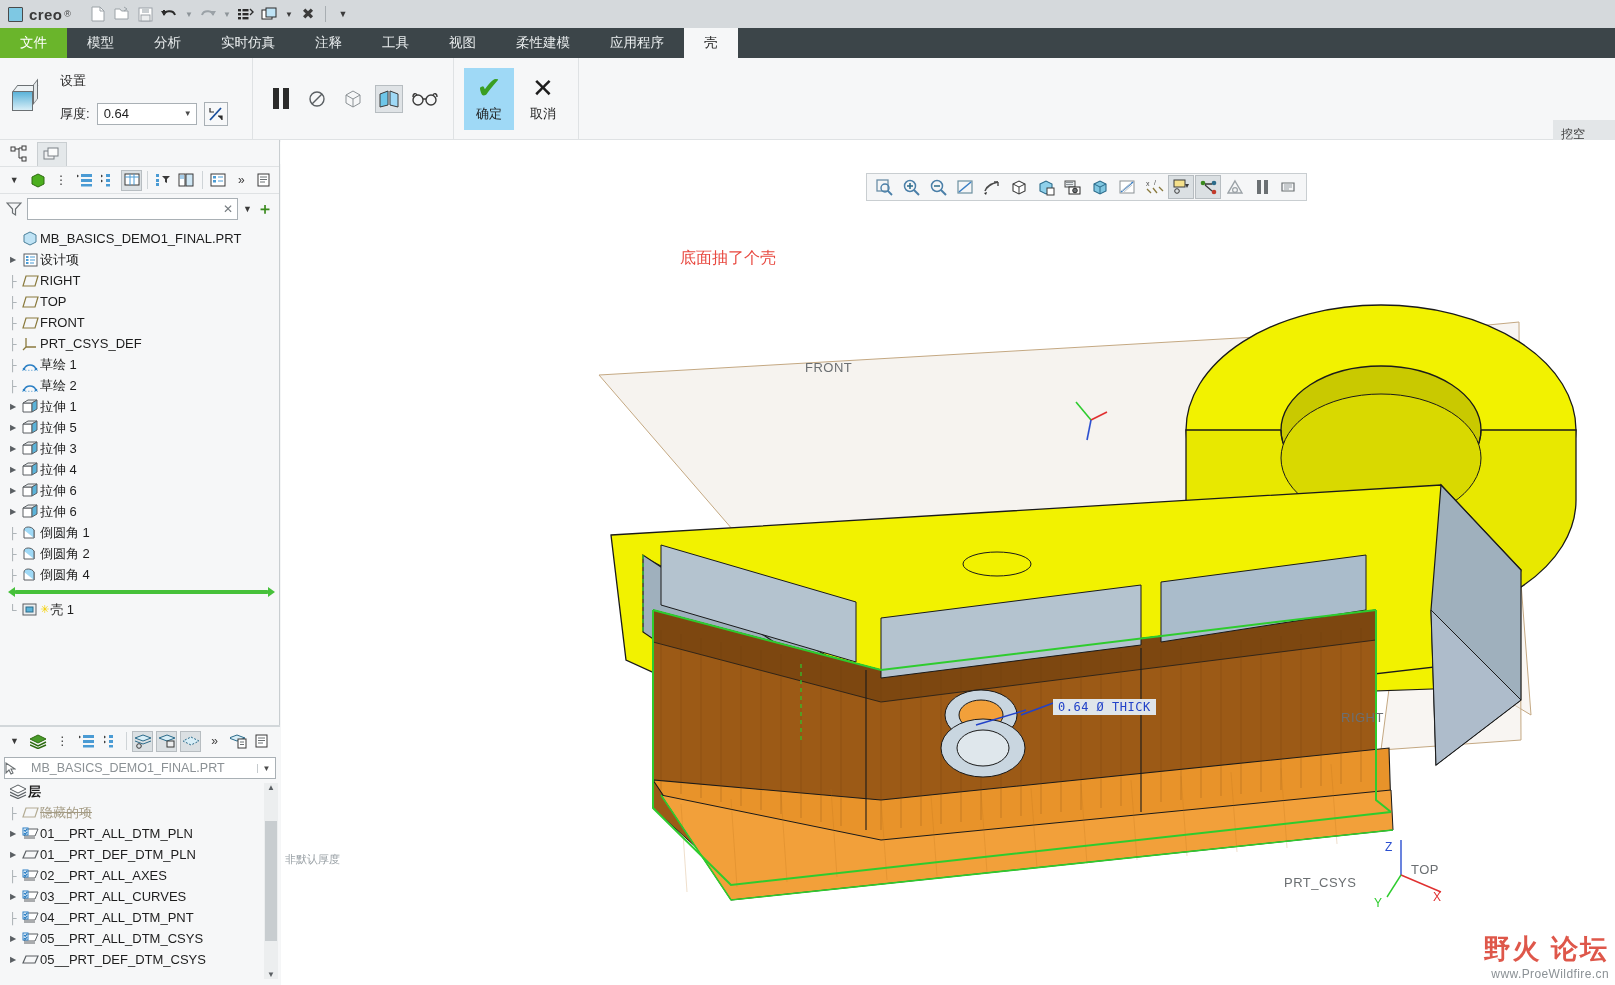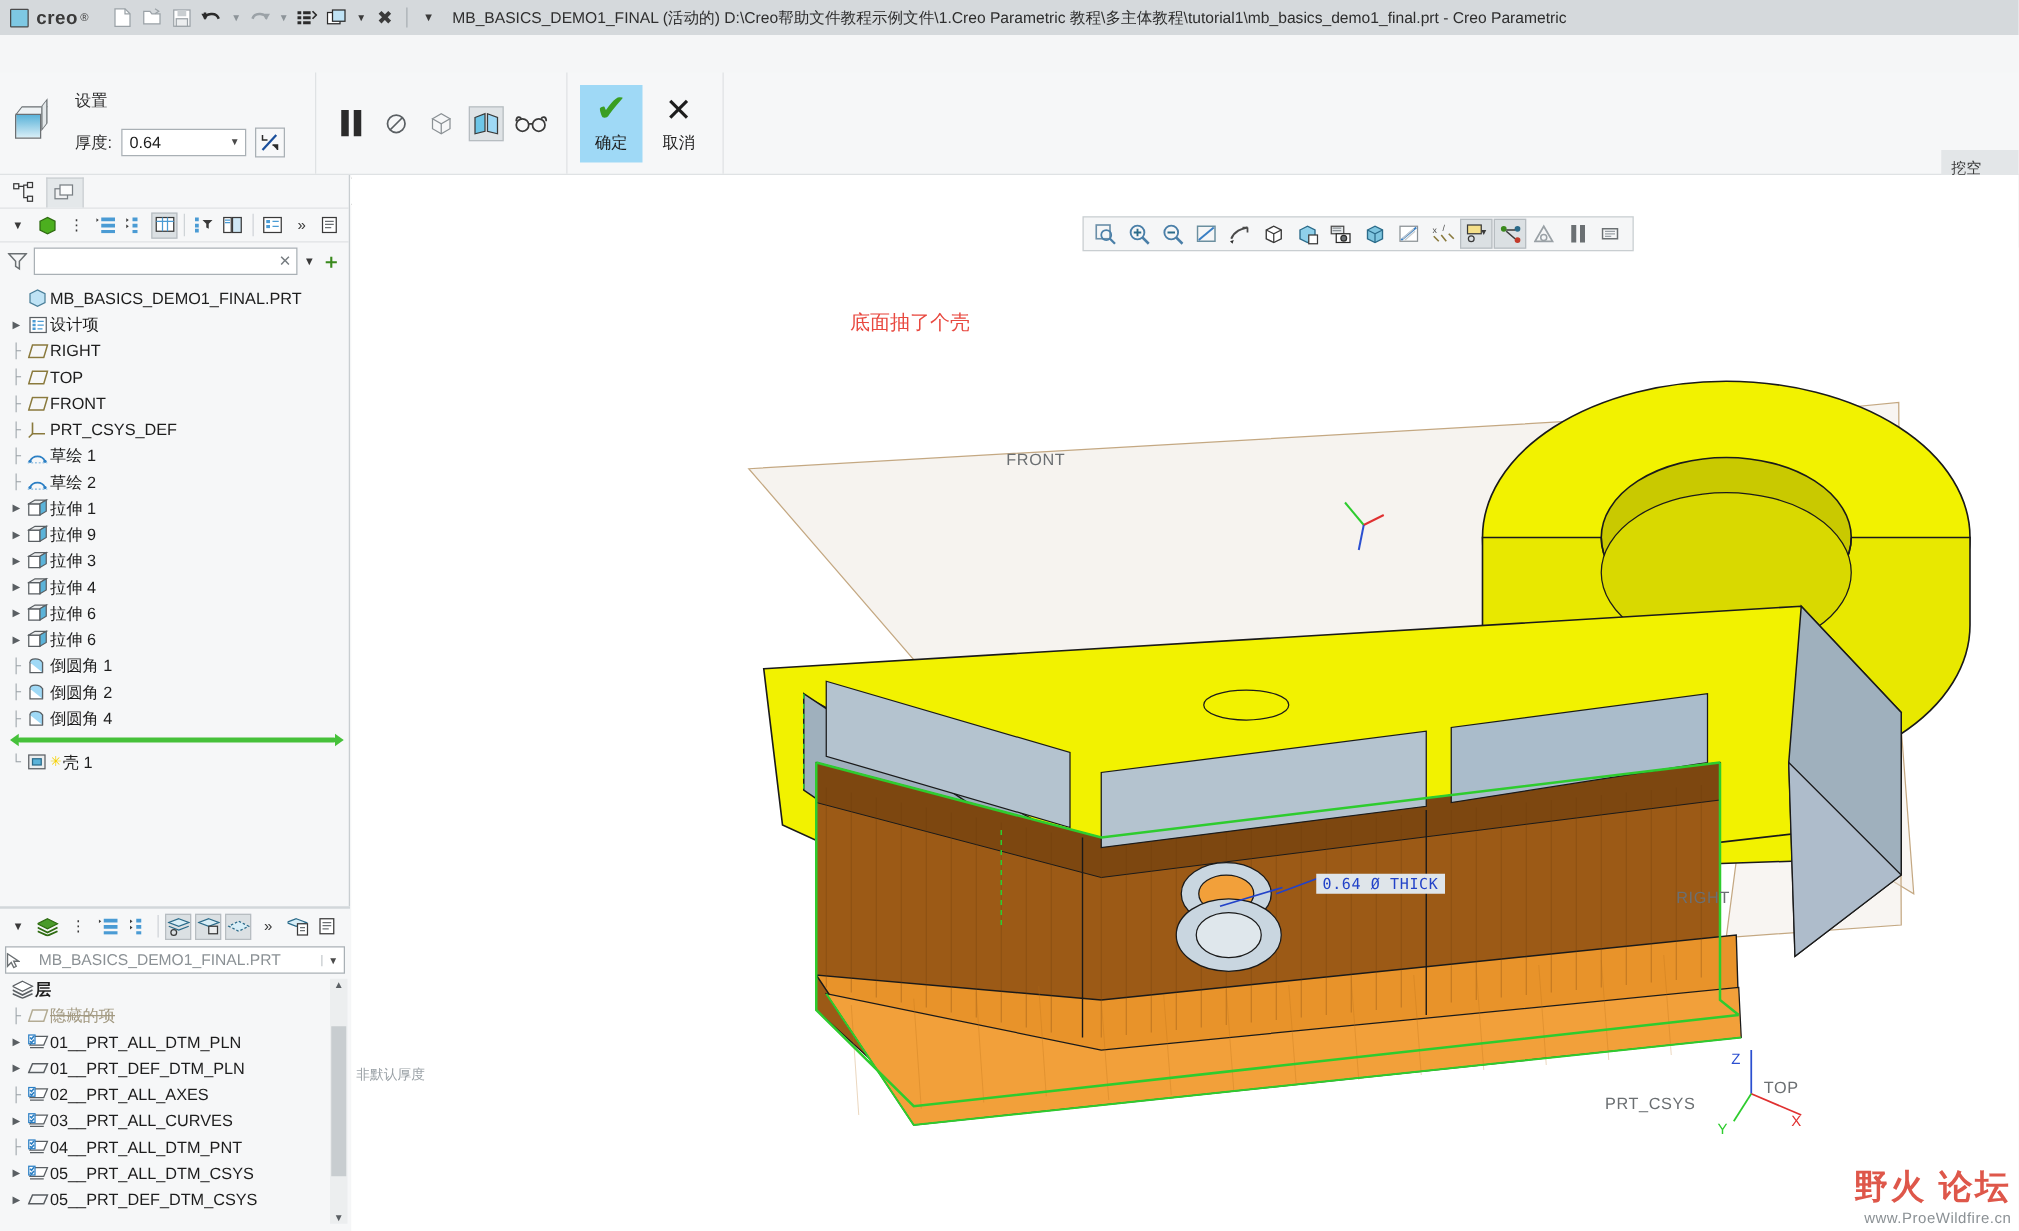--- a/index.html
+++ b/index.html
@@ -320,23 +320,34 @@
         <svg width="17" height="15" viewBox="0 0 17 15">
             <rect x="1" y="3" width="10" height="9" fill="#fff" stroke="#2b2b2b"></rect>
             <rect x="5" y="1" width="10" height="9" fill="#bfe3f5" stroke="#2b2b2b"></rect>
           </svg>
       </div>
       <div class="qat-btn dark" style="width:12px;font-size:8px">▼</div>
       <div class="qat-btn dark" style="font-size:15px">✖</div>
       <div class="qat-sep"></div>
       <div class="qat-btn dark" style="font-size:9px">▼</div>
     </div>
-    <div class="title-text">MB_BASICS_DEMO1_FINAL (活动的) D:\Creo帮助文件教程示例文件\1.Creo Parametric 教程\多主体教程\tutorial1\mb_basics_demo1_final.prt - Creo Parametric</div>
   </div>
 
+  <div class="ribbon-tabs">
+    <div class="rtab file">文件</div>
+    <div class="rtab">模型</div>
+    <div class="rtab">分析</div>
+    <div class="rtab">实时仿真</div>
+    <div class="rtab">注释</div>
+    <div class="rtab">工具</div>
+    <div class="rtab">视图</div>
+    <div class="rtab">柔性建模</div>
+    <div class="rtab">应用程序</div>
+    <div class="rtab active">壳</div>
+  </div>
 
   <div class="ribbon">
     <div class="ribbon-inner">
 
       <div class="rgroup">
         <div class="shell-bigicon">
           <div class="iso-cube">
             <div class="face f-front"></div>
             <div class="face f-top"></div>
             <div class="face f-right"></div>
@@ -673,21 +684,21 @@
       </div>
       <div class="tnode">
         <span class="exp">▶</span>
         <span class="ico">
           <svg width="17" height="15" viewBox="0 0 17 15">
               <path d="M1 4 L1 13 L10 13 L10 4 Z" fill="#fff" stroke="#5a5f63"></path>
               <path d="M1 4 L6 1 L15 1 L10 4 Z" fill="#eceeef" stroke="#5a5f63"></path>
               <path d="M10 4 L15 1 L15 10 L10 13 Z" fill="#5bb3d9" stroke="#5a5f63"></path>
             </svg>
         </span>
-        <span>拉伸 9</span>
+        <span>拉伸 5</span>
       </div>
       <div class="tnode">
         <span class="exp">▶</span>
         <span class="ico">
           <svg width="17" height="15" viewBox="0 0 17 15">
               <path d="M1 4 L1 13 L10 13 L10 4 Z" fill="#fff" stroke="#5a5f63"></path>
               <path d="M1 4 L6 1 L15 1 L10 4 Z" fill="#eceeef" stroke="#5a5f63"></path>
               <path d="M10 4 L15 1 L15 10 L10 13 Z" fill="#5bb3d9" stroke="#5a5f63"></path>
             </svg>
         </span>

